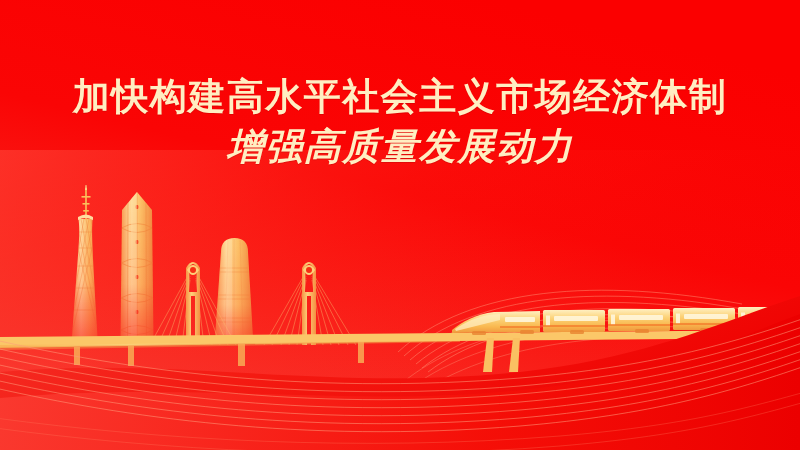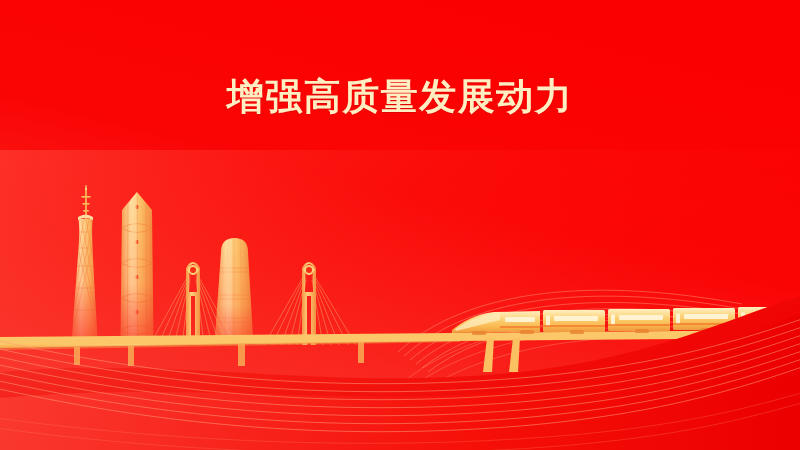--- a/index.html
+++ b/index.html
@@ -20,21 +20,21 @@
   .title-line{
     display:block;
     color:#ffeec2;
     font-weight:700;
     font-size:37px;
     line-height:50px;
     letter-spacing:1.5px;
     white-space:nowrap;
     text-shadow:0 1px 0 rgba(150,0,0,.25);
   }
-  .title-line.second{font-size:37px;}
+  .title-line.second{font-size:37px;font-style:italic;}
 </style>
 </head>
 <body>
 
 <div id="poster">
 
   <svg id="bg-svg" viewBox="0 0 800 450" preserveAspectRatio="none">
     <defs>
       <linearGradient id="gBase" x1="0.62" y1="0" x2="0.18" y2="1">
         <stop offset="0%" stop-color="#fb0000"></stop>
@@ -347,16 +347,17 @@
       <path d="M-5,388 C120,416 300,444 520,426 C650,415 730,392 805,366"></path>
     </g>
 
     <g fill="none" stroke="#ff7a5e" stroke-opacity="0.30" stroke-width="1">
       <path d="M-5,418 C160,440 360,452 560,436 C680,426 740,410 805,392"></path>
       <path d="M-5,428 C160,450 360,462 560,446 C680,436 740,420 805,402"></path>
     </g>
   </svg>
 
   <div id="title-block">
+    <span class="title-line first">加快构建高水平社会主义市场经济体制</span>
     <span class="title-line second">增强高质量发展动力</span>
   </div>
 
 </div>
 
 </body></html>

